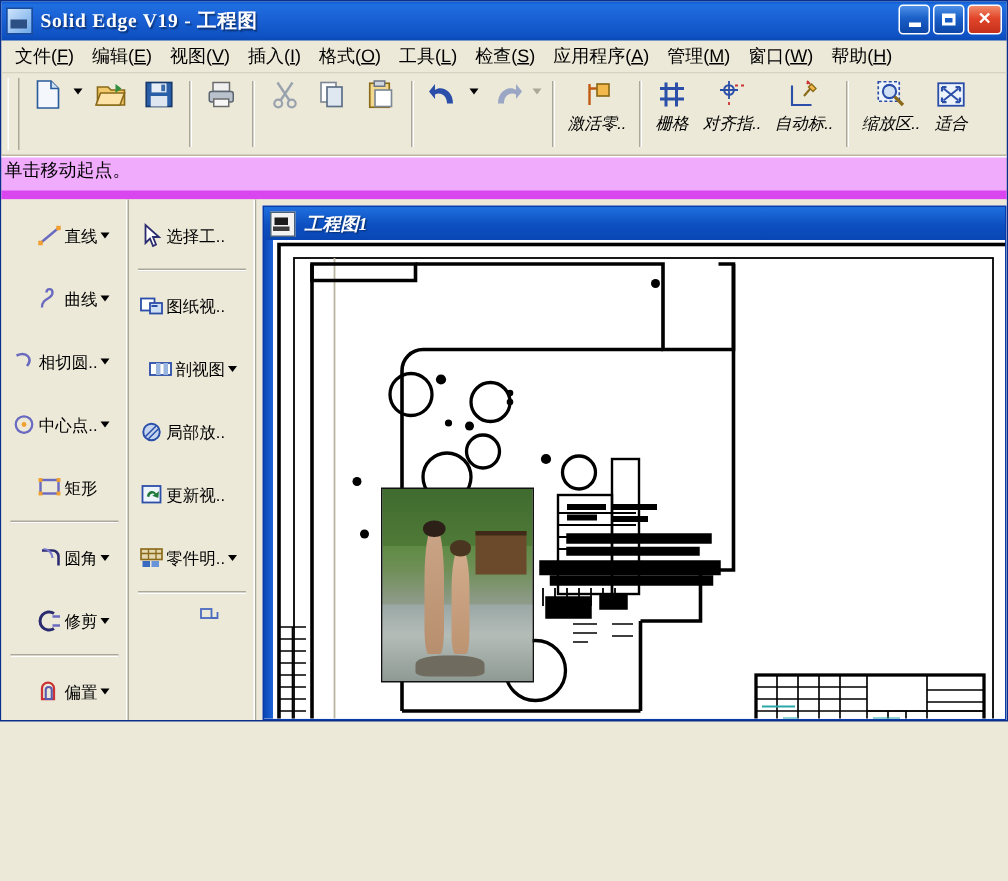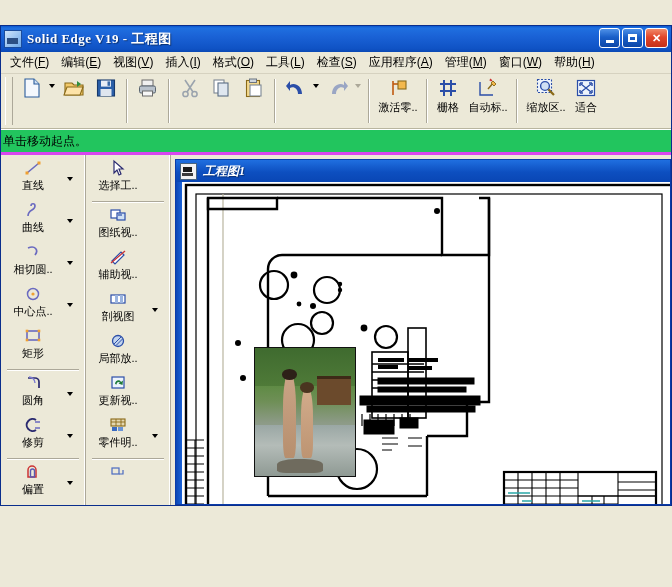--- a/index.html
+++ b/index.html
@@ -10,21 +10,20 @@
     background: #ece9d8;
   }
   #app {
     position: relative;
     width: 672px; height: 481px;
     background: #ece9d8;
     border: 1px solid #0a2e8c;
     box-sizing: border-box;
     display: flex;
     flex-direction: column;
-    margin-top: 25px;
   }
 
   
   .titlebar {
     height: 26px;
     background: linear-gradient(to bottom, #0b58cf 0%, #1f6fe0 8%, #1a62d6 40%, #0f52c4 88%, #0a49b4 100%);
     display: flex; align-items: center;
     padding: 0 2px 0 3px;
     flex: 0 0 auto;
     position: relative;
@@ -118,39 +117,40 @@
     padding: 3px 3px 1px 3px;
     min-width: 26px;
     flex: 0 0 auto;
     position: relative;
   }
   .tbtn.wide { min-width: 42px; }
   .tbtn .lbl {
     font-size: 11px; color: #000;
     margin-top: 1px; white-space: nowrap;
     font-family: "Liberation Sans", sans-serif;
+    font-style: italic;
   }
   .tbtn .ico { width: 22px; height: 22px; display:block; }
   .dropcaret {
     width: 0; height: 0;
     border-left: 3px solid transparent;
     border-right: 3px solid transparent;
     border-top: 4px solid #000;
     margin: 10px 3px 0 1px;
     flex: 0 0 auto;
   }
   .dropcaret.dim { border-top-color: #aca899; }
 
   
   .promptbar {
     height: 22px;
-    background: #22c55e;
-    display: flex; align-items: center;
+    background: #f0abfc;
+    display: flex; align-items: flex-start;
     border-top: 1px solid #ffffff;
-    border-bottom: 3px solid #d946ef;
+    border-bottom: 6px solid #d946ef;
     padding-left: 2px;
     flex: 0 0 auto;
   }
   .promptbar .txt { font-size: 12px; color:#000; }
 
   
   .body {
     flex: 1 1 auto;
     display: flex;
     min-height: 0;
@@ -166,22 +166,22 @@
     flex: 0 0 auto;
     overflow: hidden;
   }
   .sb-row {
     display: flex; align-items: center;
     height: 42px;
     flex: 0 0 auto;
   }
   .sb-btn {
     width: 64px;
-    display: flex; flex-direction: column;
-    align-items: center; justify-content: flex-start;
+    display: flex; flex-direction: row;
+    align-items: center; justify-content: flex-end;
     height: 40px;
   }
   .sb-btn .ico { width: 20px; height: 18px; display:block; }
   .sb-btn .lbl {
     font-size: 11px; color:#000; margin-top:1px;
     white-space: nowrap; overflow: hidden;
     font-family: "Liberation Sans", sans-serif;
   }
   .sb-btn.disabled .lbl { color:#9a968a; }
   .sb-caret {
@@ -413,20 +413,28 @@
 
     <div class="tb-sep"></div>
 
     <div class="tbtn">
       <svg class="ico" viewBox="0 0 22 22">
         <path d="M7 3 v16 M14 3 v16 M3 7 h16 M3 14 h16" stroke="#2b4ea8" stroke-width="2"></path>
       </svg>
       <span class="lbl">栅格</span>
     </div>
 
+    <div class="tbtn wide">
+      <svg class="ico" viewBox="0 0 22 22">
+        <circle cx="9" cy="8" r="3.2" fill="none" stroke="#2b4ea8" stroke-width="1.4"></circle>
+        <path d="M9 2 v12 M3 8 h12" stroke="#2b4ea8" stroke-width="1.2"></path>
+        <path d="M13 5 h6 M9 16 v4" stroke="#cc3333" stroke-width="1.2" stroke-dasharray="2 2"></path>
+      </svg>
+      <span class="lbl">对齐指..</span>
+    </div>
 
     <div class="tbtn wide">
       <svg class="ico" viewBox="0 0 22 22">
         <path d="M3 5 v13 h13" fill="none" stroke="#2b4ea8" stroke-width="1.4"></path>
         <path d="M11 12 l6 -7" stroke="#8a6a18" stroke-width="1.4"></path>
         <path d="M16 4 l3 3 -2 2 -3 -3 z" fill="#f3b84c" stroke="#8a6a18" stroke-width="0.9"></path>
         <path d="M13 2 l2 2 M14 2 l-1 2" stroke="#cc3333" stroke-width="1.2"></path>
       </svg>
       <span class="lbl">自动标..</span>
     </div>
@@ -602,30 +610,20 @@
             <rect x="3" y="4" width="9" height="8" fill="#ffffff" stroke="#2b4ea8" stroke-width="1.2"></rect>
             <rect x="9" y="7" width="8" height="7" fill="#cfe0f4" stroke="#2b4ea8" stroke-width="1.2"></rect>
             <path d="M10 9 h4" stroke="#2b4ea8" stroke-width="1.2"></path>
           </svg>
           <span class="lbl">图纸视..</span>
         </div>
         <span class="sb-caret empty"></span>
       </div>
 
 
-      <div class="sb-row">
-        <div class="sb-btn">
-          <svg class="ico" viewBox="0 0 20 18">
-            <path d="M4 13 L13 4 L16 7 L7 16 Z" fill="#ffffff" stroke="#2b4ea8" stroke-width="1.2"></path>
-            <path d="M3 15 L17 3" stroke="#cc3333" stroke-width="1.3"></path>
-          </svg>
-          <span class="lbl">辅助视..</span>
-        </div>
-        <span class="sb-caret empty"></span>
-      </div>
 
 
       <div class="sb-row">
         <div class="sb-btn">
           <svg class="ico" viewBox="0 0 20 18">
             <rect x="3" y="5" width="14" height="8" fill="#ffffff" stroke="#2b4ea8" stroke-width="1.2"></rect>
             <rect x="7" y="5" width="3" height="8" fill="#9ab4e0"></rect>
             <rect x="12" y="5" width="3" height="8" fill="#9ab4e0"></rect>
           </svg>
           <span class="lbl">剖视图</span>

